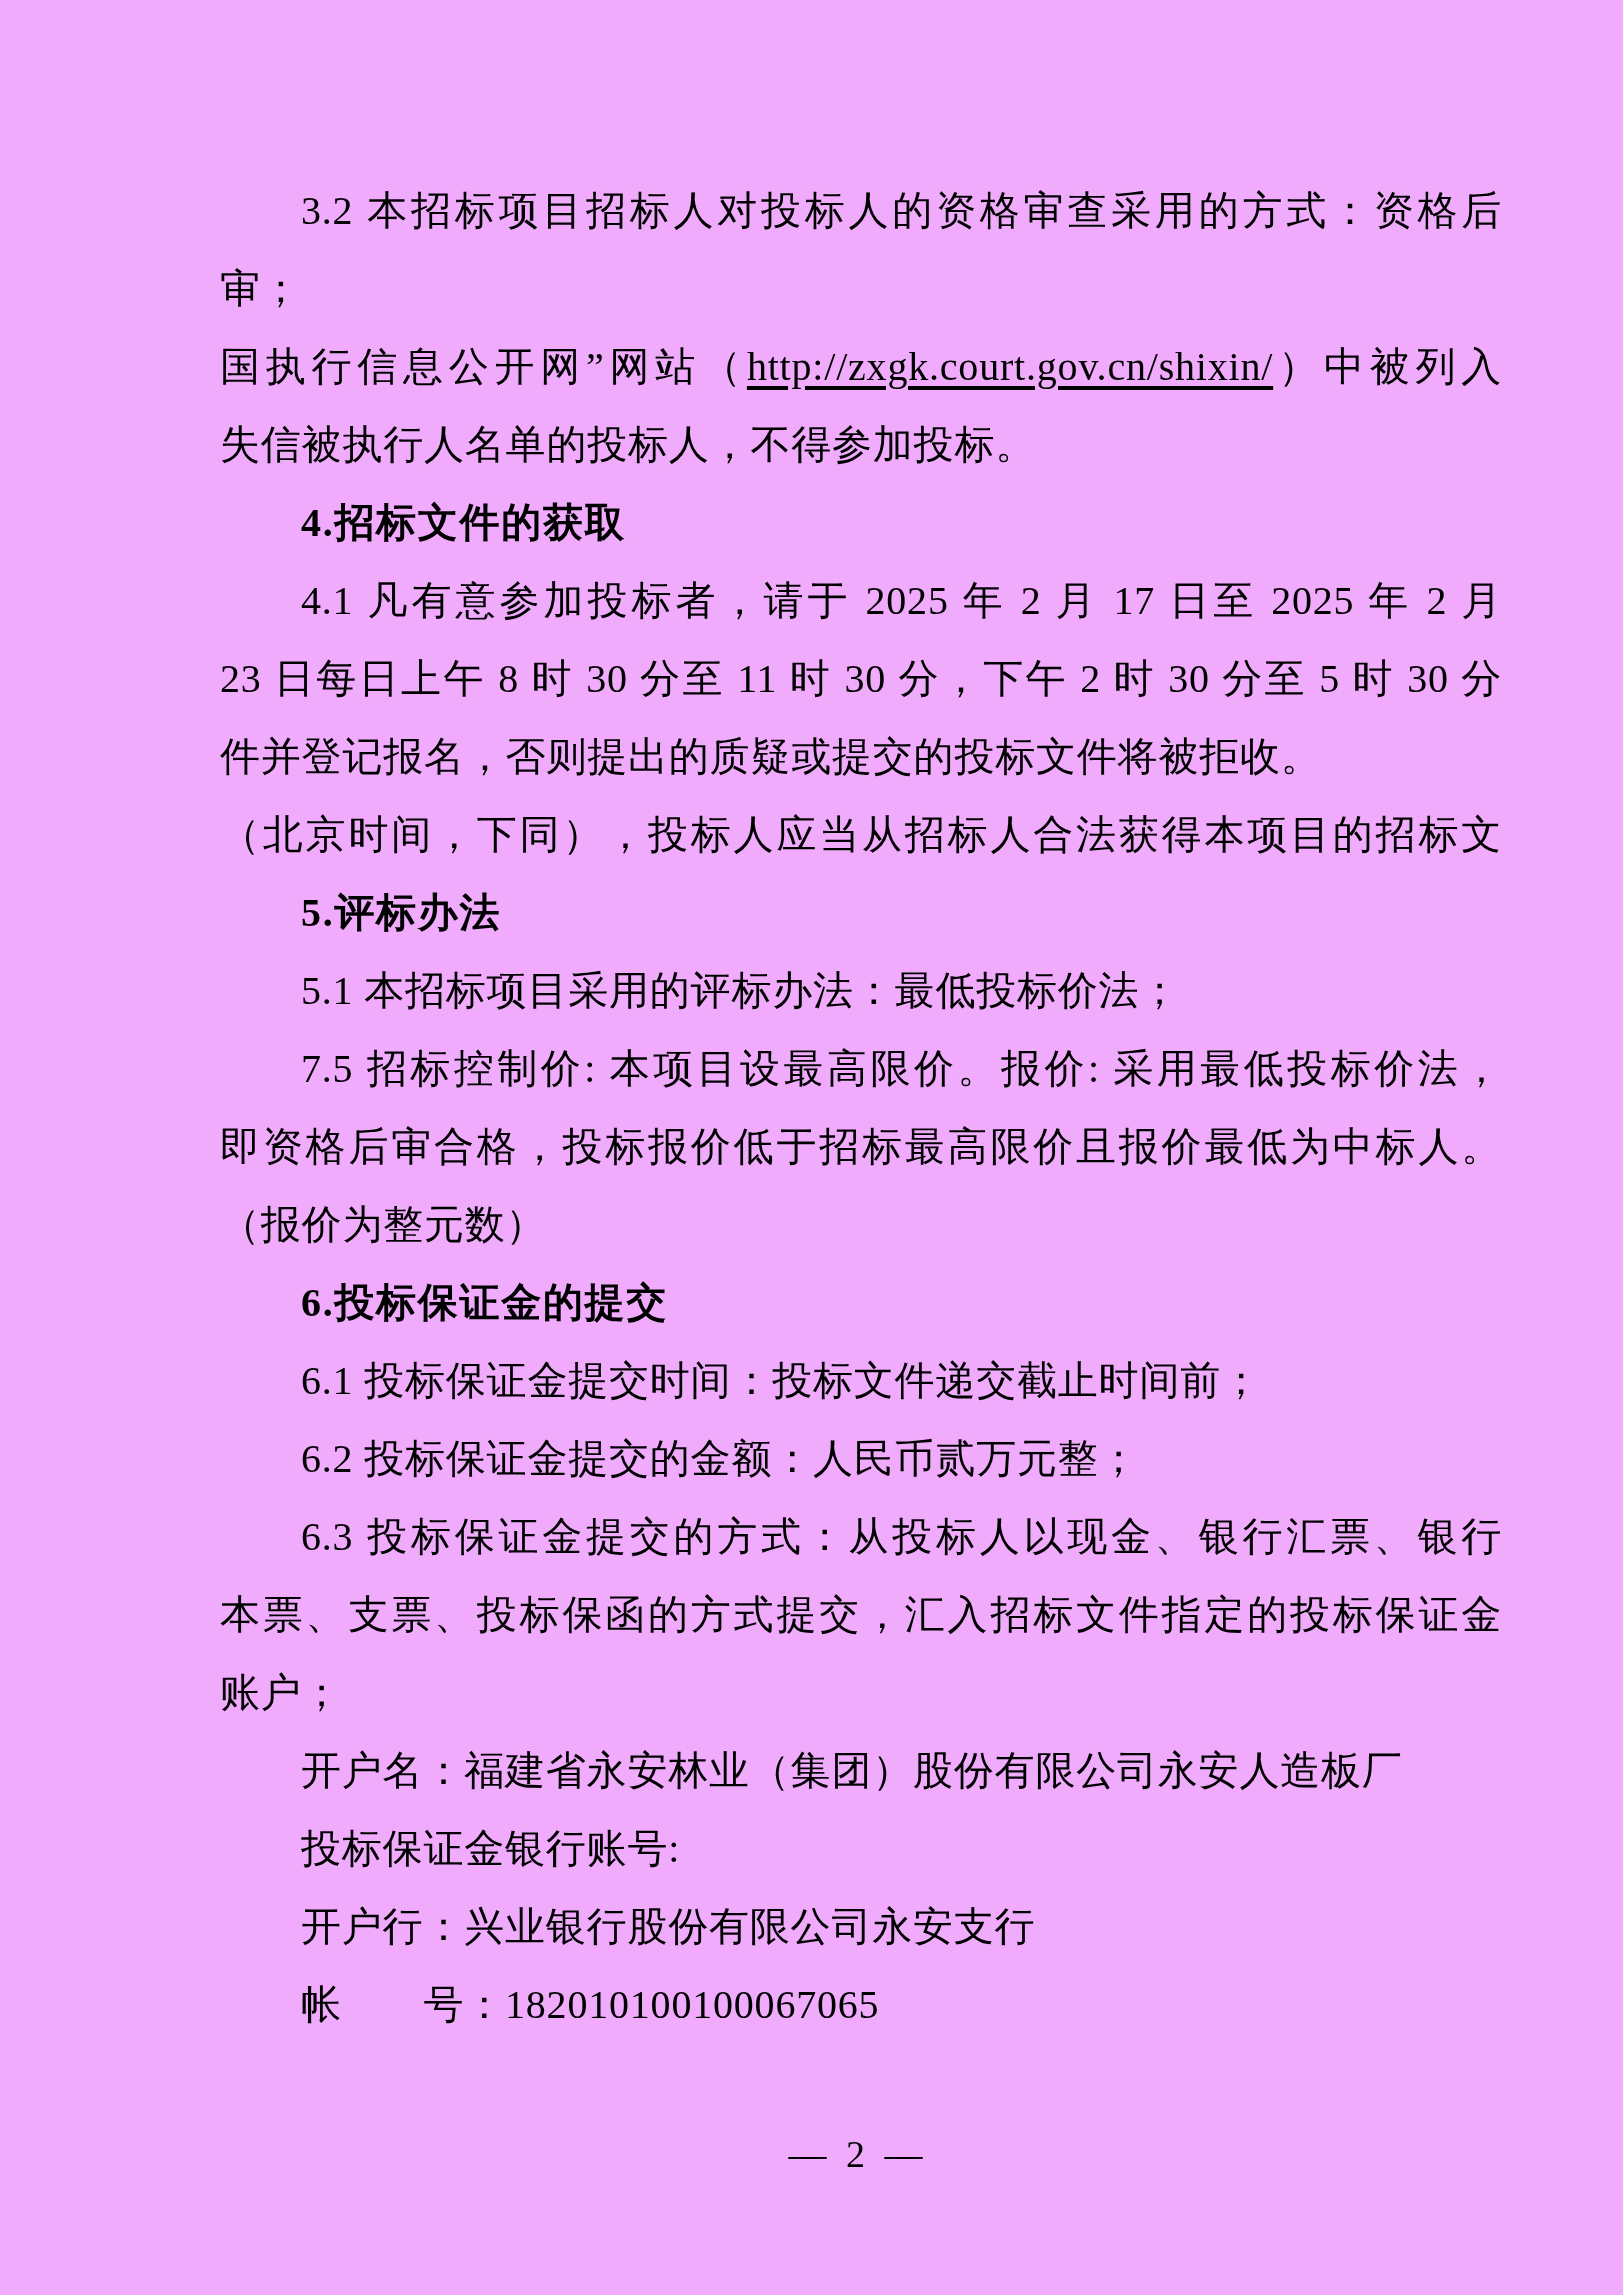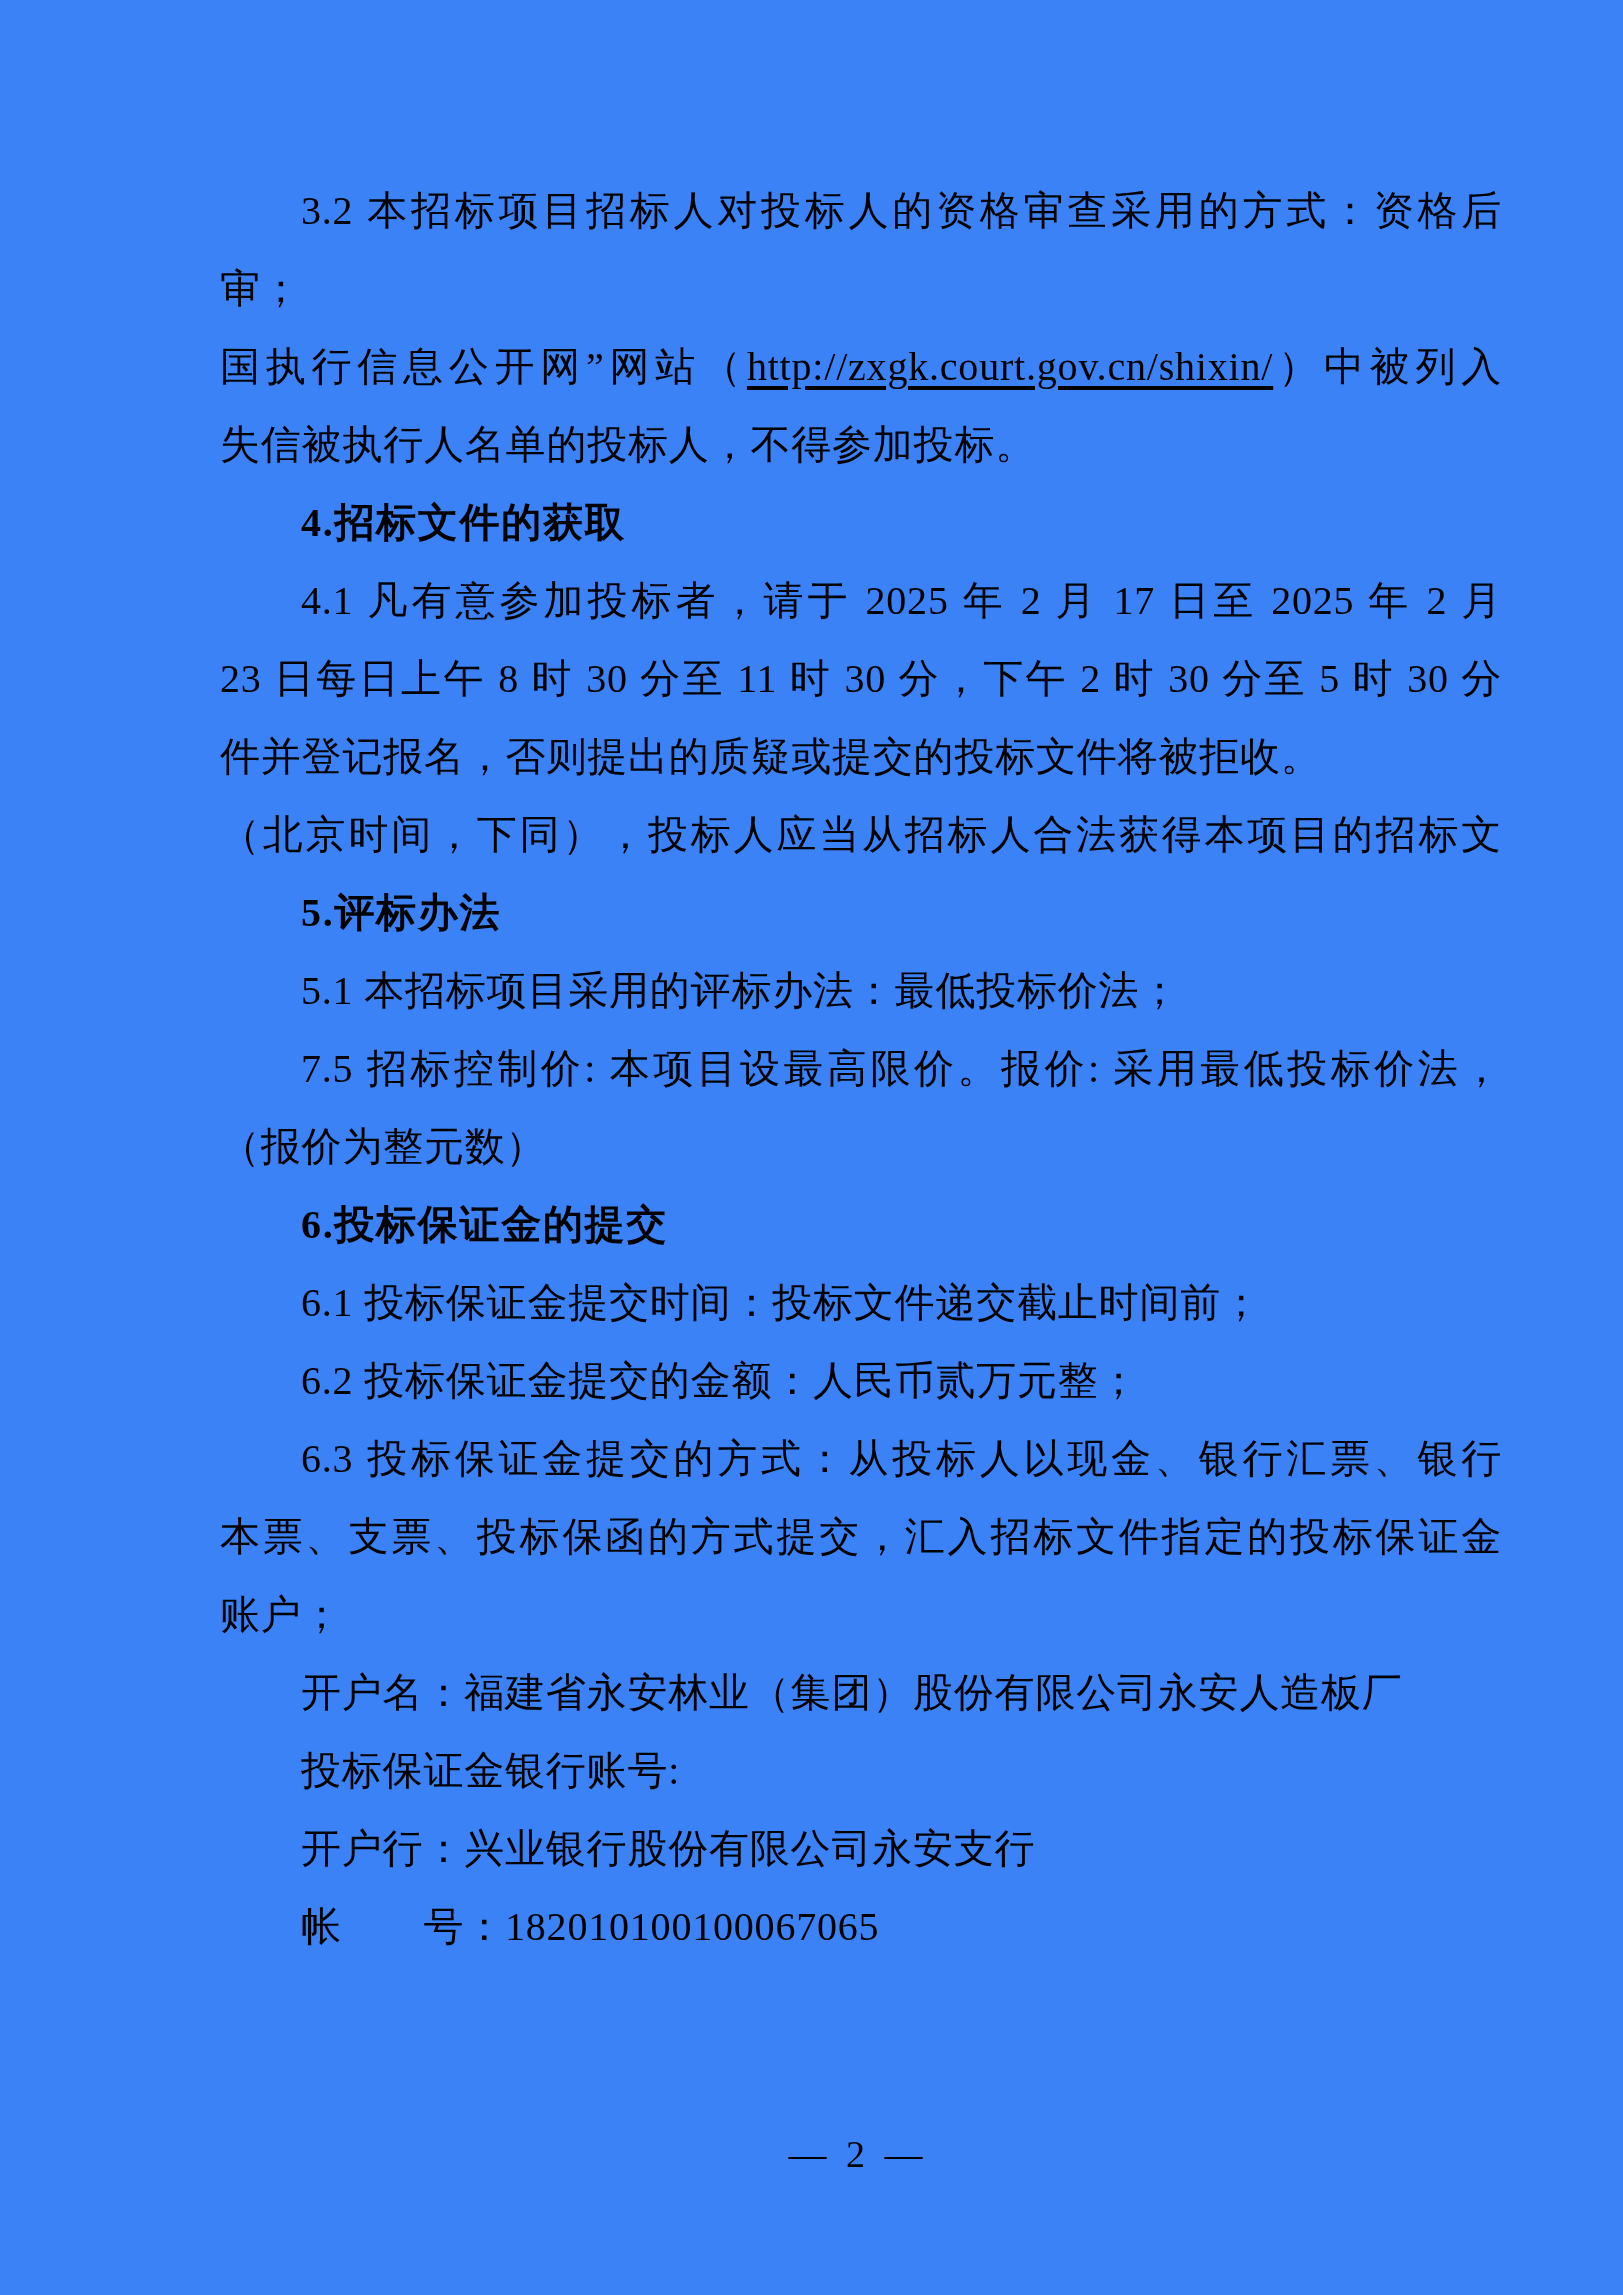--- a/index.html
+++ b/index.html
@@ -9,21 +9,21 @@
     background: #ffffff;
     color: #000000;
     font-family: "Liberation Serif", serif;
     position: relative;
     overflow: hidden;
   }
   .page {
     position: absolute;
     left: 0; top: 0;
     width: 1623px; height: 2295px;
-    background: #3b82f6;
+    background: #f0abfc;
   }
   .content {
     position: absolute;
     left: 220px;
     top: 172px;
     width: 1282px;
   }
   .para { margin: 0; padding: 0; }
   .line {
     height: 78px;
@@ -80,20 +80,21 @@
         <div class="line fill"><span class="seg">（北京时间，下同），投标人应当从招标人合法获得本项目的招标文</span></div>
       </div>
       <div class="para heading">
         <div class="line indent"><span class="seg">5.评标办法</span></div>
       </div>
       <div class="para body">
         <div class="line indent"><span class="seg">5.1 本招标项目采用的评标办法：最低投标价法；</span></div>
       </div>
       <div class="para body">
         <div class="line indent fill"><span class="seg">7.5 招标控制价: 本项目设最高限价。报价: 采用最低投标价法，</span></div>
+        <div class="line fill"><span class="seg">即资格后审合格，投标报价低于招标最高限价且报价最低为中标人。</span></div>
         <div class="line"><span class="seg">（报价为整元数）</span></div>
       </div>
       <div class="para heading">
         <div class="line indent"><span class="seg">6.投标保证金的提交</span></div>
       </div>
       <div class="para body">
         <div class="line indent"><span class="seg">6.1 投标保证金提交时间：投标文件递交截止时间前；</span></div>
       </div>
       <div class="para body">
         <div class="line indent"><span class="seg">6.2 投标保证金提交的金额：人民币贰万元整；</span></div>

